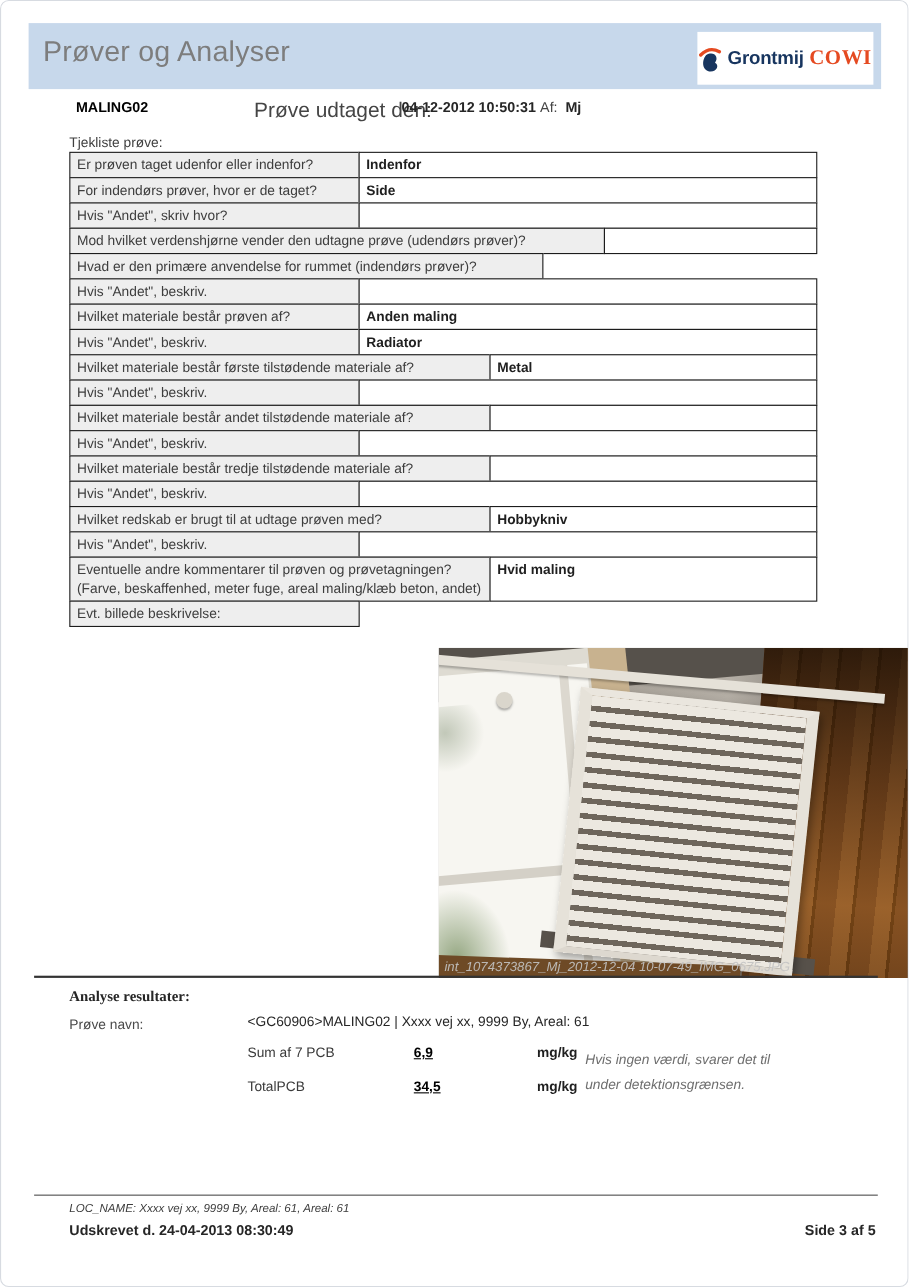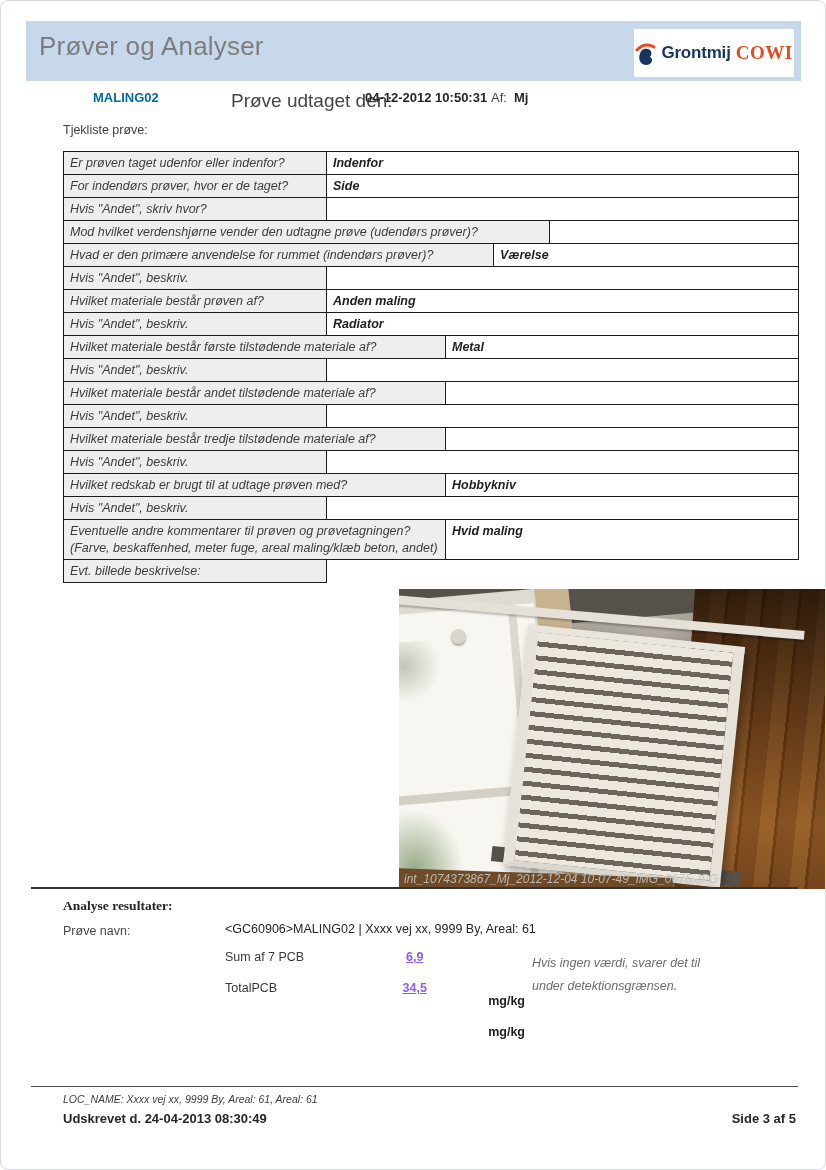--- a/index.html
+++ b/index.html
@@ -12,30 +12,30 @@
 
   
   .band{left:25px;top:20px;width:775px;height:60px;background:#c7d8eb;}
   .page-title{left:38px;top:30px;font-size:26px;color:#7d7d7d;letter-spacing:0.2px;}
   .logo-box{left:633px;top:28px;width:160px;height:48px;background:#ffffff;
     display:flex;align-items:center;justify-content:center;gap:5px;}
   .logo-grontmij{color:#17355f;font-weight:bold;font-size:17px;letter-spacing:-0.2px;}
   .logo-cowi{color:#e54a21;font-family:"Liberation Serif", serif;font-weight:bold;font-size:19px;letter-spacing:0.5px;}
 
   
-  .s-id{left:68px;top:89px;font-size:13px;font-weight:bold;color:#0369a1;margin-left:24px;}
+  .s-id{left:68px;top:89px;font-size:13px;font-weight:bold;color:#000000;}
   .s-lbl{left:230px;top:89px;font-size:19px;color:#454545;}
   .s-date{left:364px;top:89px;font-size:13px;font-weight:bold;color:#262626;}
   .s-af{left:490px;top:89px;font-size:13px;color:#454545;}
   .s-by{left:513px;top:89px;font-size:13px;font-weight:bold;color:#262626;}
 
   .chk-title{left:62px;top:122px;font-size:12.5px;color:#3f3f3f;}
 
   
-  .chk-table{left:62px;top:151px;width:736px;font-style:italic;}
+  .chk-table{left:62px;top:138px;width:680px;}
   .chk-row{display:flex;margin-top:-1px;}
   .chk-q,.chk-a{box-sizing:border-box;border:1px solid #1c1c1c;
     font-size:12.5px;line-height:17px;padding:3px 6px 2px 6px;min-height:23px;}
   .chk-q{background:#eeeeee;color:#3d3d3d;flex:0 0 auto;}
   .chk-a{background:#ffffff;color:#1f1f1f;font-weight:bold;flex:1 1 auto;margin-left:-1px;}
   .w-n{width:264px;} .w-w{width:383px;} .w-w2{width:431px;} .w-xw{width:487px;}
 
   
   .photo{left:398px;top:588px;width:399px;height:300px;background:#a19a91;overflow:hidden;padding-left:40px;}
   .ph-wall{position:absolute;inset:0;background:linear-gradient(100deg,#979189 0%,#aaa49b 38%,#b3ada4 55%,#76706a 78%,#4a423a 100%);}
@@ -62,22 +62,22 @@
   .ph-floorstrip{position:absolute;left:-6px;bottom:-8px;width:280px;height:24px;background:#6e4a26;transform:rotate(2deg);}
   .ph-caption{position:absolute;left:5px;bottom:3px;font-size:12px;font-style:italic;color:rgba(195,195,195,0.9);white-space:nowrap;}
 
   
   .hr1{left:30px;top:886px;width:767px;height:2px;background:#333333;}
   .res-title{left:62px;top:897px;font-size:13.5px;font-weight:bold;color:#262626;font-family:Liberation Serif, serif;}
   .res-name-lbl{left:62px;top:923px;font-size:12.5px;color:#4a4a4a;}
   .res-name-val{left:224px;top:921px;font-size:12.5px;color:#262626;}
   .res-row{left:224px;width:300px;display:flex;font-size:12.5px;gap:28px;}
   .res-param{width:136px;color:#3a3a3a;}
-  .res-val{width:85px;text-align:center;font-weight:bold;color:#8b5cf6;text-decoration:underline;}
-  .res-unit{margin-left:7px;font-weight:bold;color:#1f1f1f;margin-top:44px;}
+  .res-val{width:85px;text-align:left;font-weight:bold;color:#000000;text-decoration:underline;}
+  .res-unit{margin-left:7px;font-weight:bold;color:#1f1f1f;}
   .res-note{left:531px;top:951px;width:232px;font-size:12.5px;font-style:italic;color:#6d6d6d;line-height:23px;}
 
   
   .hr2{left:30px;top:1085px;width:767px;height:1px;background:#4d4d4d;}
   .loc-line{left:62px;top:1092px;font-size:10.5px;font-style:italic;color:#3d3d3d;}
   .printed{left:62px;top:1110px;font-size:13px;font-weight:bold;color:#262626;}
   .page-num{right:29px;top:1110px;font-size:13px;font-weight:bold;color:#262626;}
 </style>
 </head>
 <body>
@@ -116,21 +116,20 @@
       <div class="chk-row">
         <div class="chk-q w-n">Hvis "Andet", skriv hvor?</div>
         <div class="chk-a"></div>
       </div>
       <div class="chk-row">
         <div class="chk-q w-xw">Mod hvilket verdenshjørne vender den udtagne prøve (udendørs prøver)?</div>
         <div class="chk-a"></div>
       </div>
       <div class="chk-row">
         <div class="chk-q w-w2">Hvad er den primære anvendelse for rummet (indendørs prøver)?</div>
-        <div class="chk-a">Værelse</div>
       </div>
       <div class="chk-row">
         <div class="chk-q w-n">Hvis "Andet", beskriv.</div>
         <div class="chk-a"></div>
       </div>
       <div class="chk-row">
         <div class="chk-q w-n">Hvilket materiale består prøven af?</div>
         <div class="chk-a">Anden maling</div>
       </div>
       <div class="chk-row">

